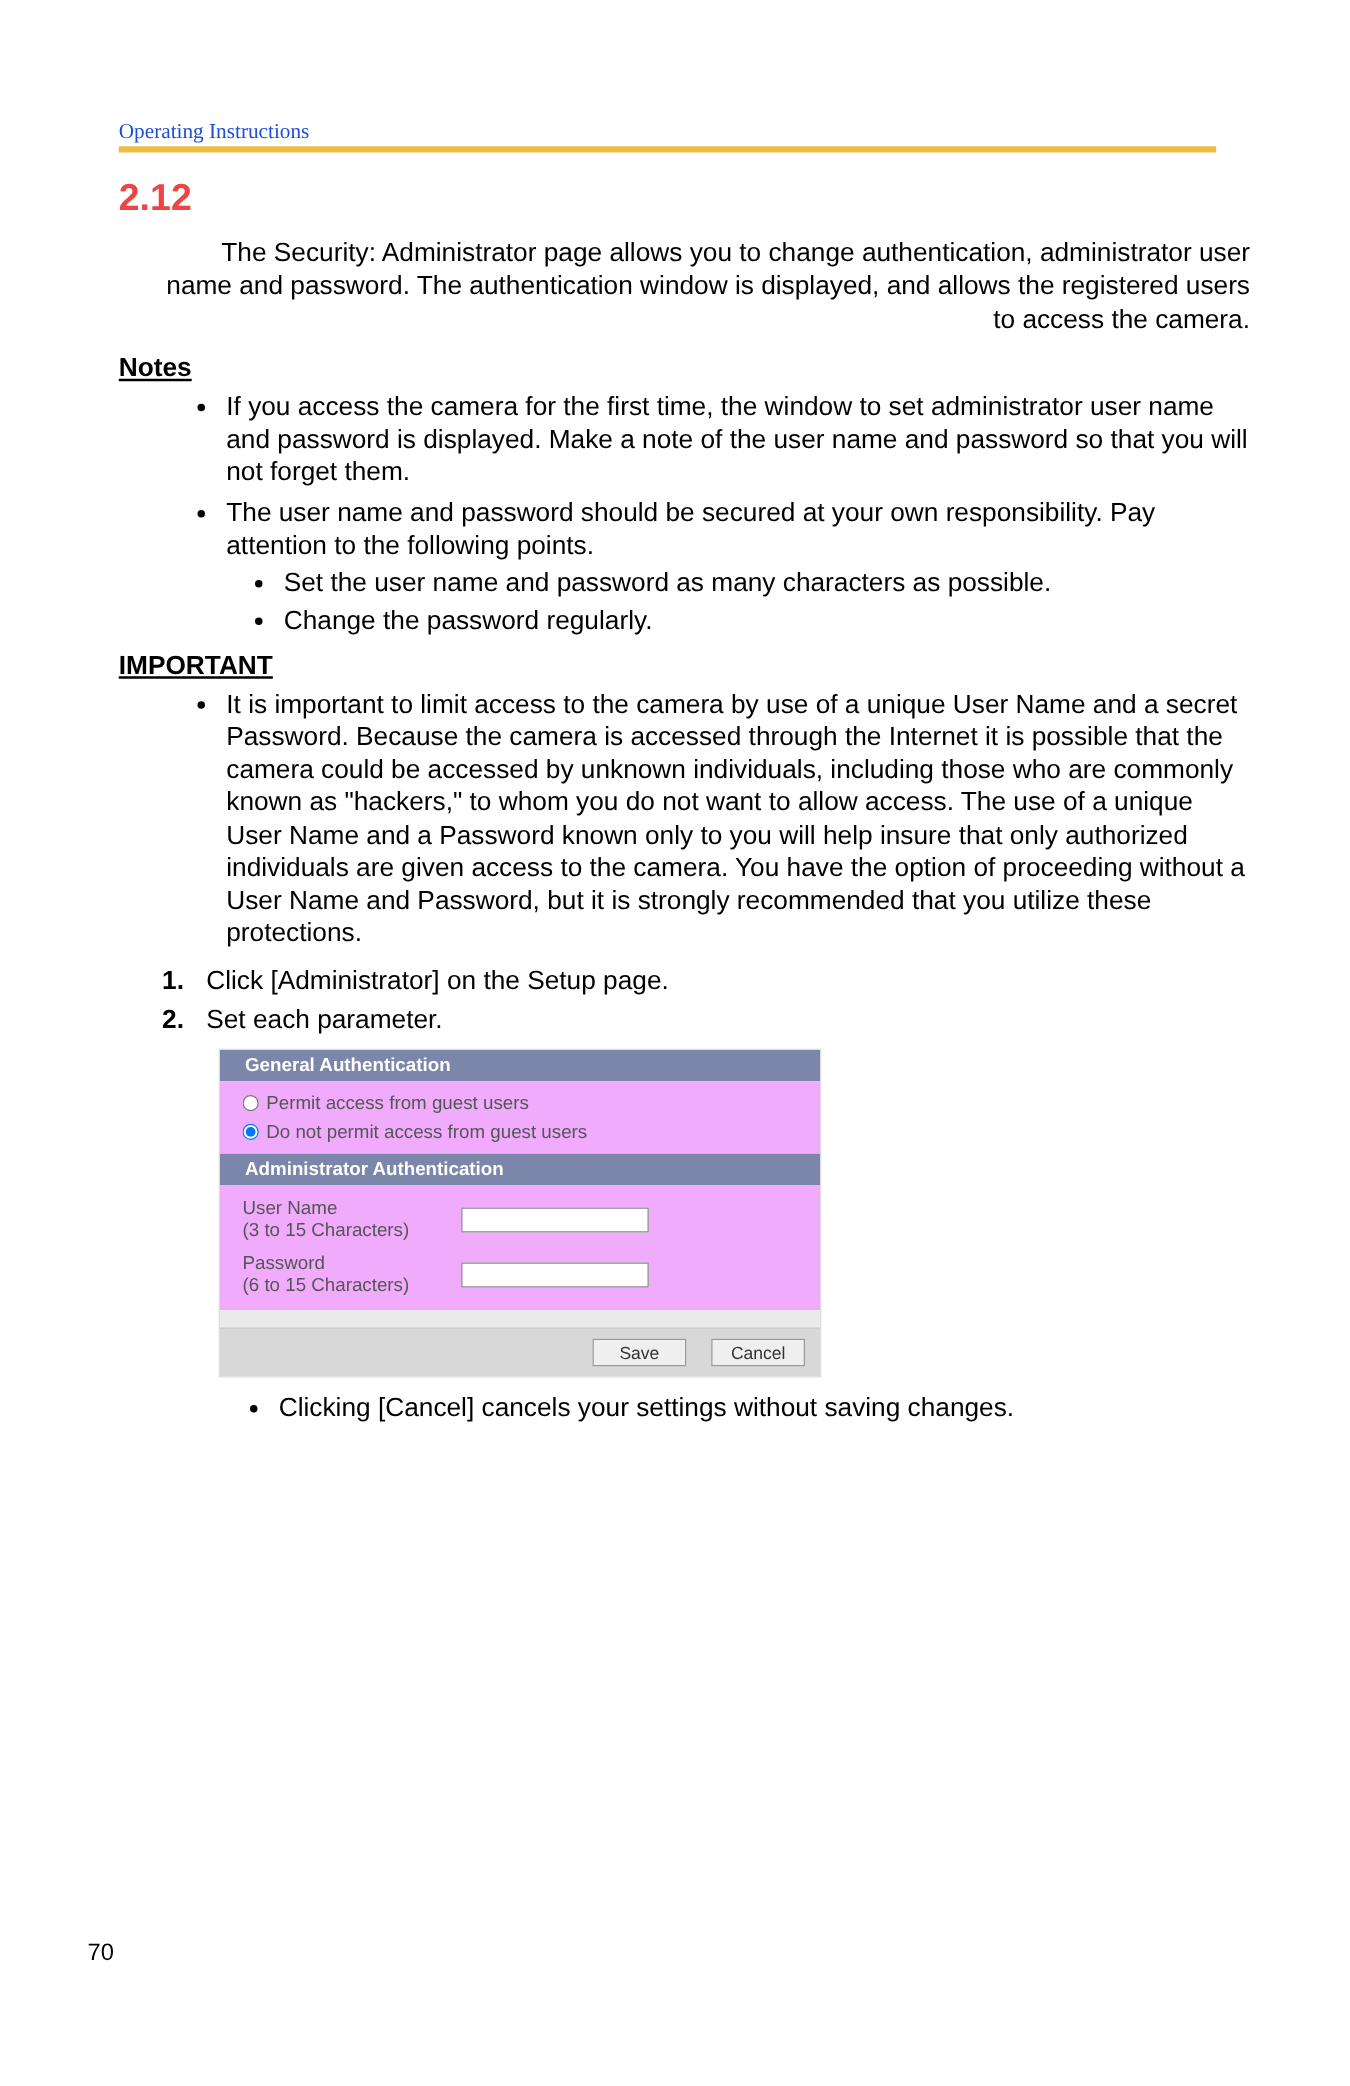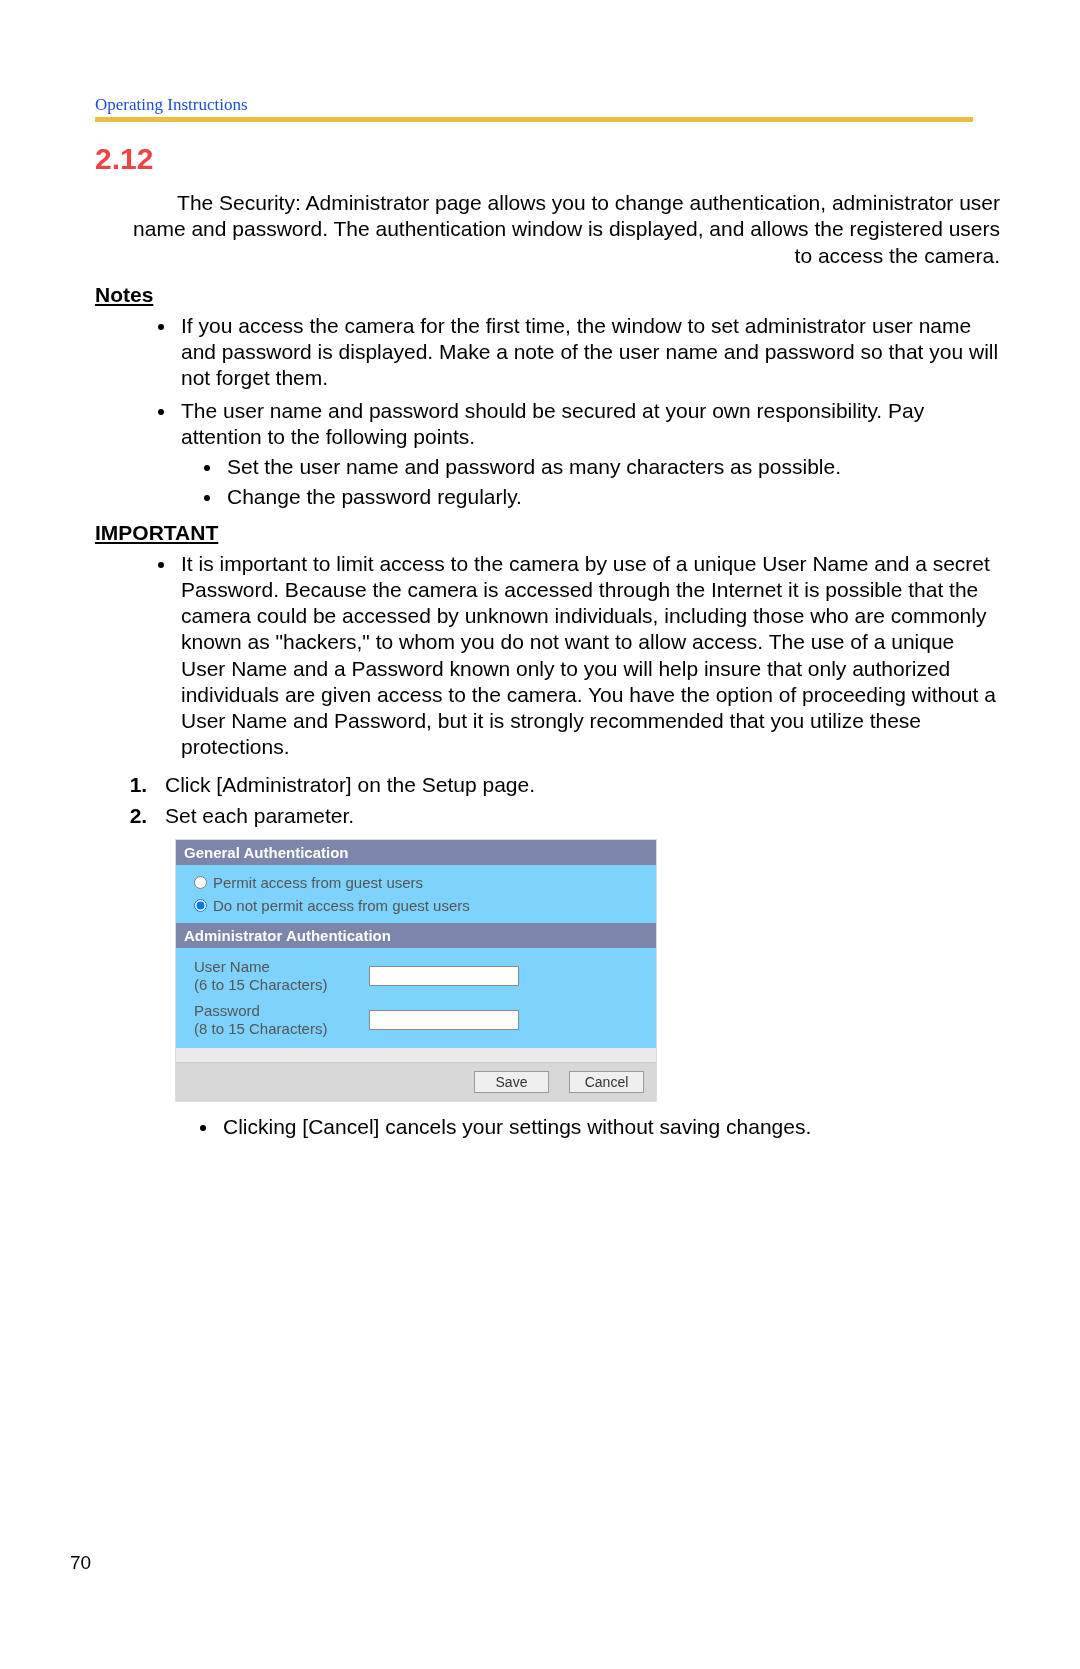--- a/index.html
+++ b/index.html
@@ -93,25 +93,25 @@
     width: 480px;
     font-size: 15px;
     color: #555;
     border: 1px solid #ddd;
     background: #fbfbfb;
   }
   .panel-header {
     background: #7b86aa;
     color: #fff;
     font-weight: bold;
-    padding: 4px 8px;
+    padding: 4px 20px;
     font-size: 15px;
   }
   .panel-body {
-    background: #7dd3fc;
+    background: #f0abfc;
     padding: 6px 10px 6px 18px;
   }
   .radio-row {
     display: flex;
     align-items: center;
     gap: 6px;
     padding: 3px 0;
     font-size: 15px;
     color: #555;
   }
@@ -207,26 +207,26 @@
         </label>
         <label class="radio-row">
           <input type="radio" name="guest" checked="" style="">
           <span>Do not permit access from guest users</span>
         </label>
       </div>
       <div class="panel-header">Administrator Authentication</div>
       <div class="panel-body">
         <div class="field-row">
           <div class="field-label" style="white-space:pre-line">User Name
-(6 to 15 Characters)</div>
+(3 to 15 Characters)</div>
           <input class="field-input" type="text" style="">
         </div>
         <div class="field-row">
           <div class="field-label" style="white-space:pre-line">Password
-(8 to 15 Characters)</div>
+(6 to 15 Characters)</div>
           <input class="field-input" type="password" style="">
         </div>
       </div>
       <div class="spacer"></div>
       <div class="button-bar">
         <button class="ui-button">Save</button>
         <button class="ui-button">Cancel</button>
       </div>
     </div>
   </div>

